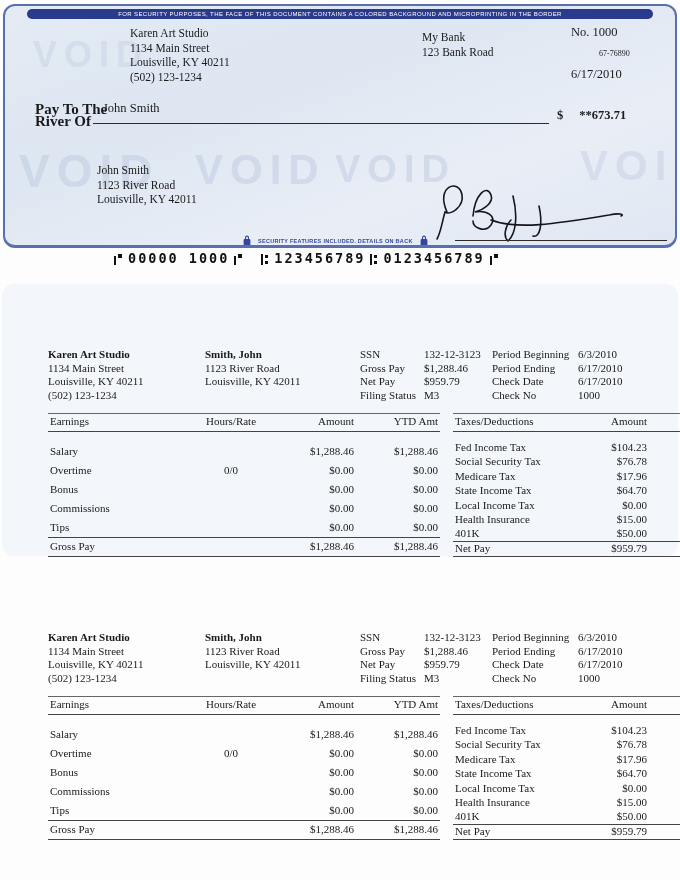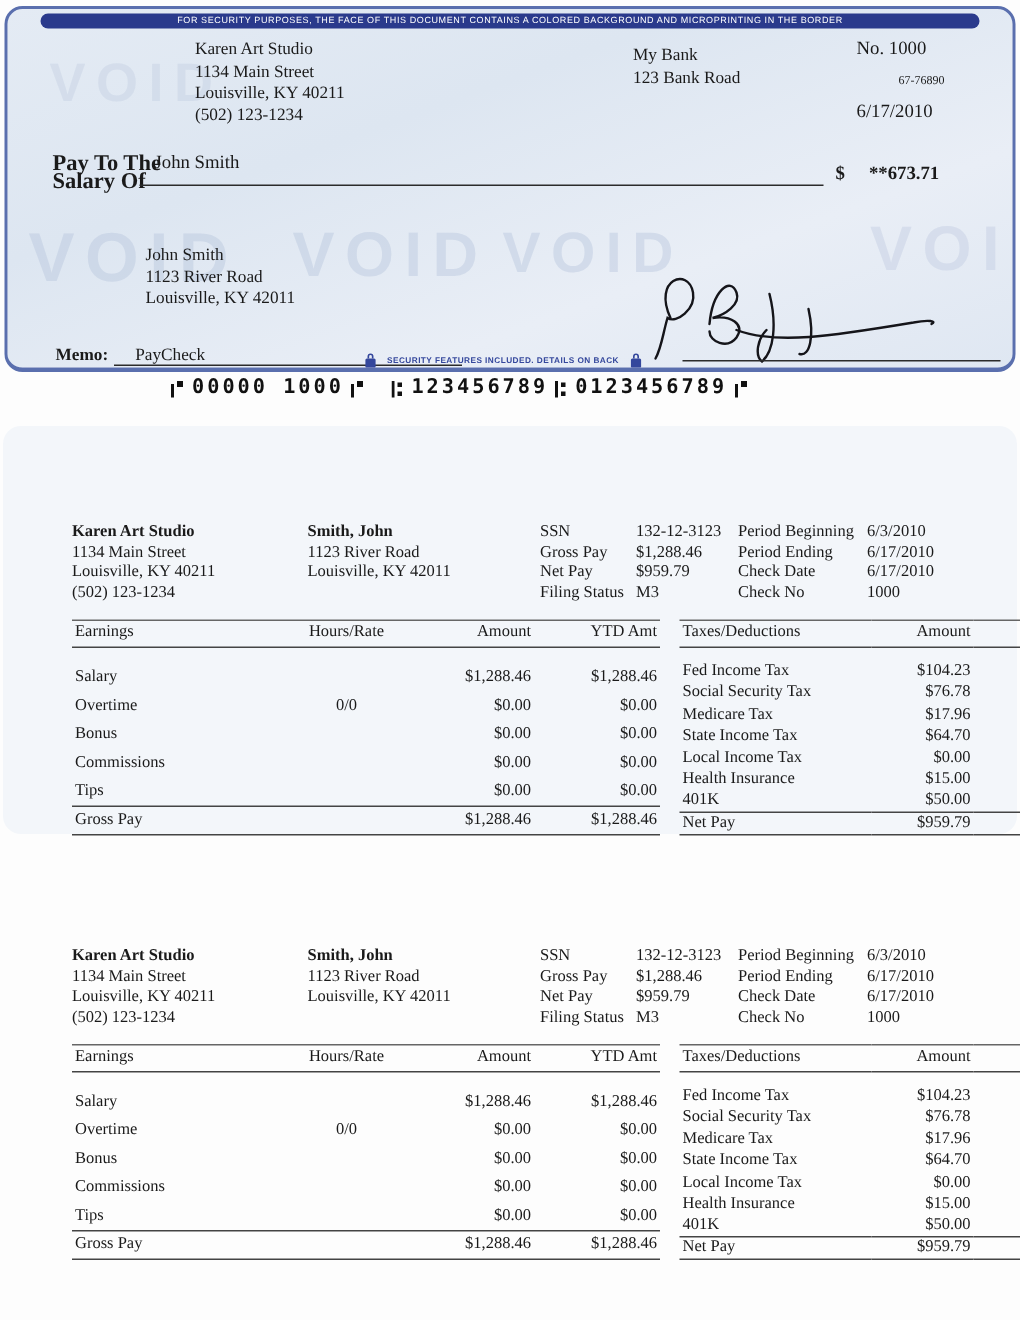--- a/index.html
+++ b/index.html
@@ -105,21 +105,21 @@
 
     <div class="check-no">
       <b>No.</b>
       <span>1000</span>
     </div>
     <div class="fraction">67-76890</div>
     <div class="check-date">6/17/2010</div>
 
     <div class="payto-label">
       <div>Pay To The</div>
-      <div>Salary Of</div>
+      <div>River Of</div>
     </div>
     <div class="payee-line">John Smith</div>
     <div class="amount-group">
       <span>$</span>
       <span>**673.71</span>
     </div>
 
 
     <div class="addr payee-addr">
       <div>John Smith</div>
@@ -131,24 +131,20 @@
       <svg width="250" height="68" viewBox="0 0 250 68" fill="none" stroke="#15151a" stroke-width="1.6" stroke-linecap="round">
         <path d="M34,36 C22,10 46,2 49,19 C51,30 38,40 32,36 C29,46 28,56 24,63"></path>
         <path d="M60,40 C62,18 74,8 78,19 C81,27 70,34 62,36 C74,34 84,40 78,49 C72,57 60,52 60,45"></path>
         <path d="M78,44 C104,54 142,48 196,39 C206,37 212,38 208,40"></path>
         <path d="M100,20 C105,40 103,58 95,65 C90,61 92,50 98,44"></path>
         <path d="M126,30 C130,48 127,62 120,60"></path>
       </svg>
     </div>
     <div class="sig-line"></div>
 
-    <div class="memo-row">
-      <span class="memo-label">Memo:</span>
-      <span class="memo-line">PayCheck</span>
-    </div>
 
     <div class="security">
       <svg class="lock" viewBox="0 0 8 11" fill="#34479c">
         <path d="M2,4 V2.6 a2,2 0 0 1 4,0 V4 H4.9 V2.6 a0.9,0.9 0 0 0 -1.8,0 V4 Z"></path>
         <rect x="0.6" y="4" width="6.8" height="6.4" rx="1"></rect>
       </svg>
       <span>SECURITY FEATURES INCLUDED. DETAILS ON BACK</span>
       <svg class="lock" viewBox="0 0 8 11" fill="#34479c">
         <path d="M2,4 V2.6 a2,2 0 0 1 4,0 V4 H4.9 V2.6 a0.9,0.9 0 0 0 -1.8,0 V4 Z"></path>
         <rect x="0.6" y="4" width="6.8" height="6.4" rx="1"></rect>

